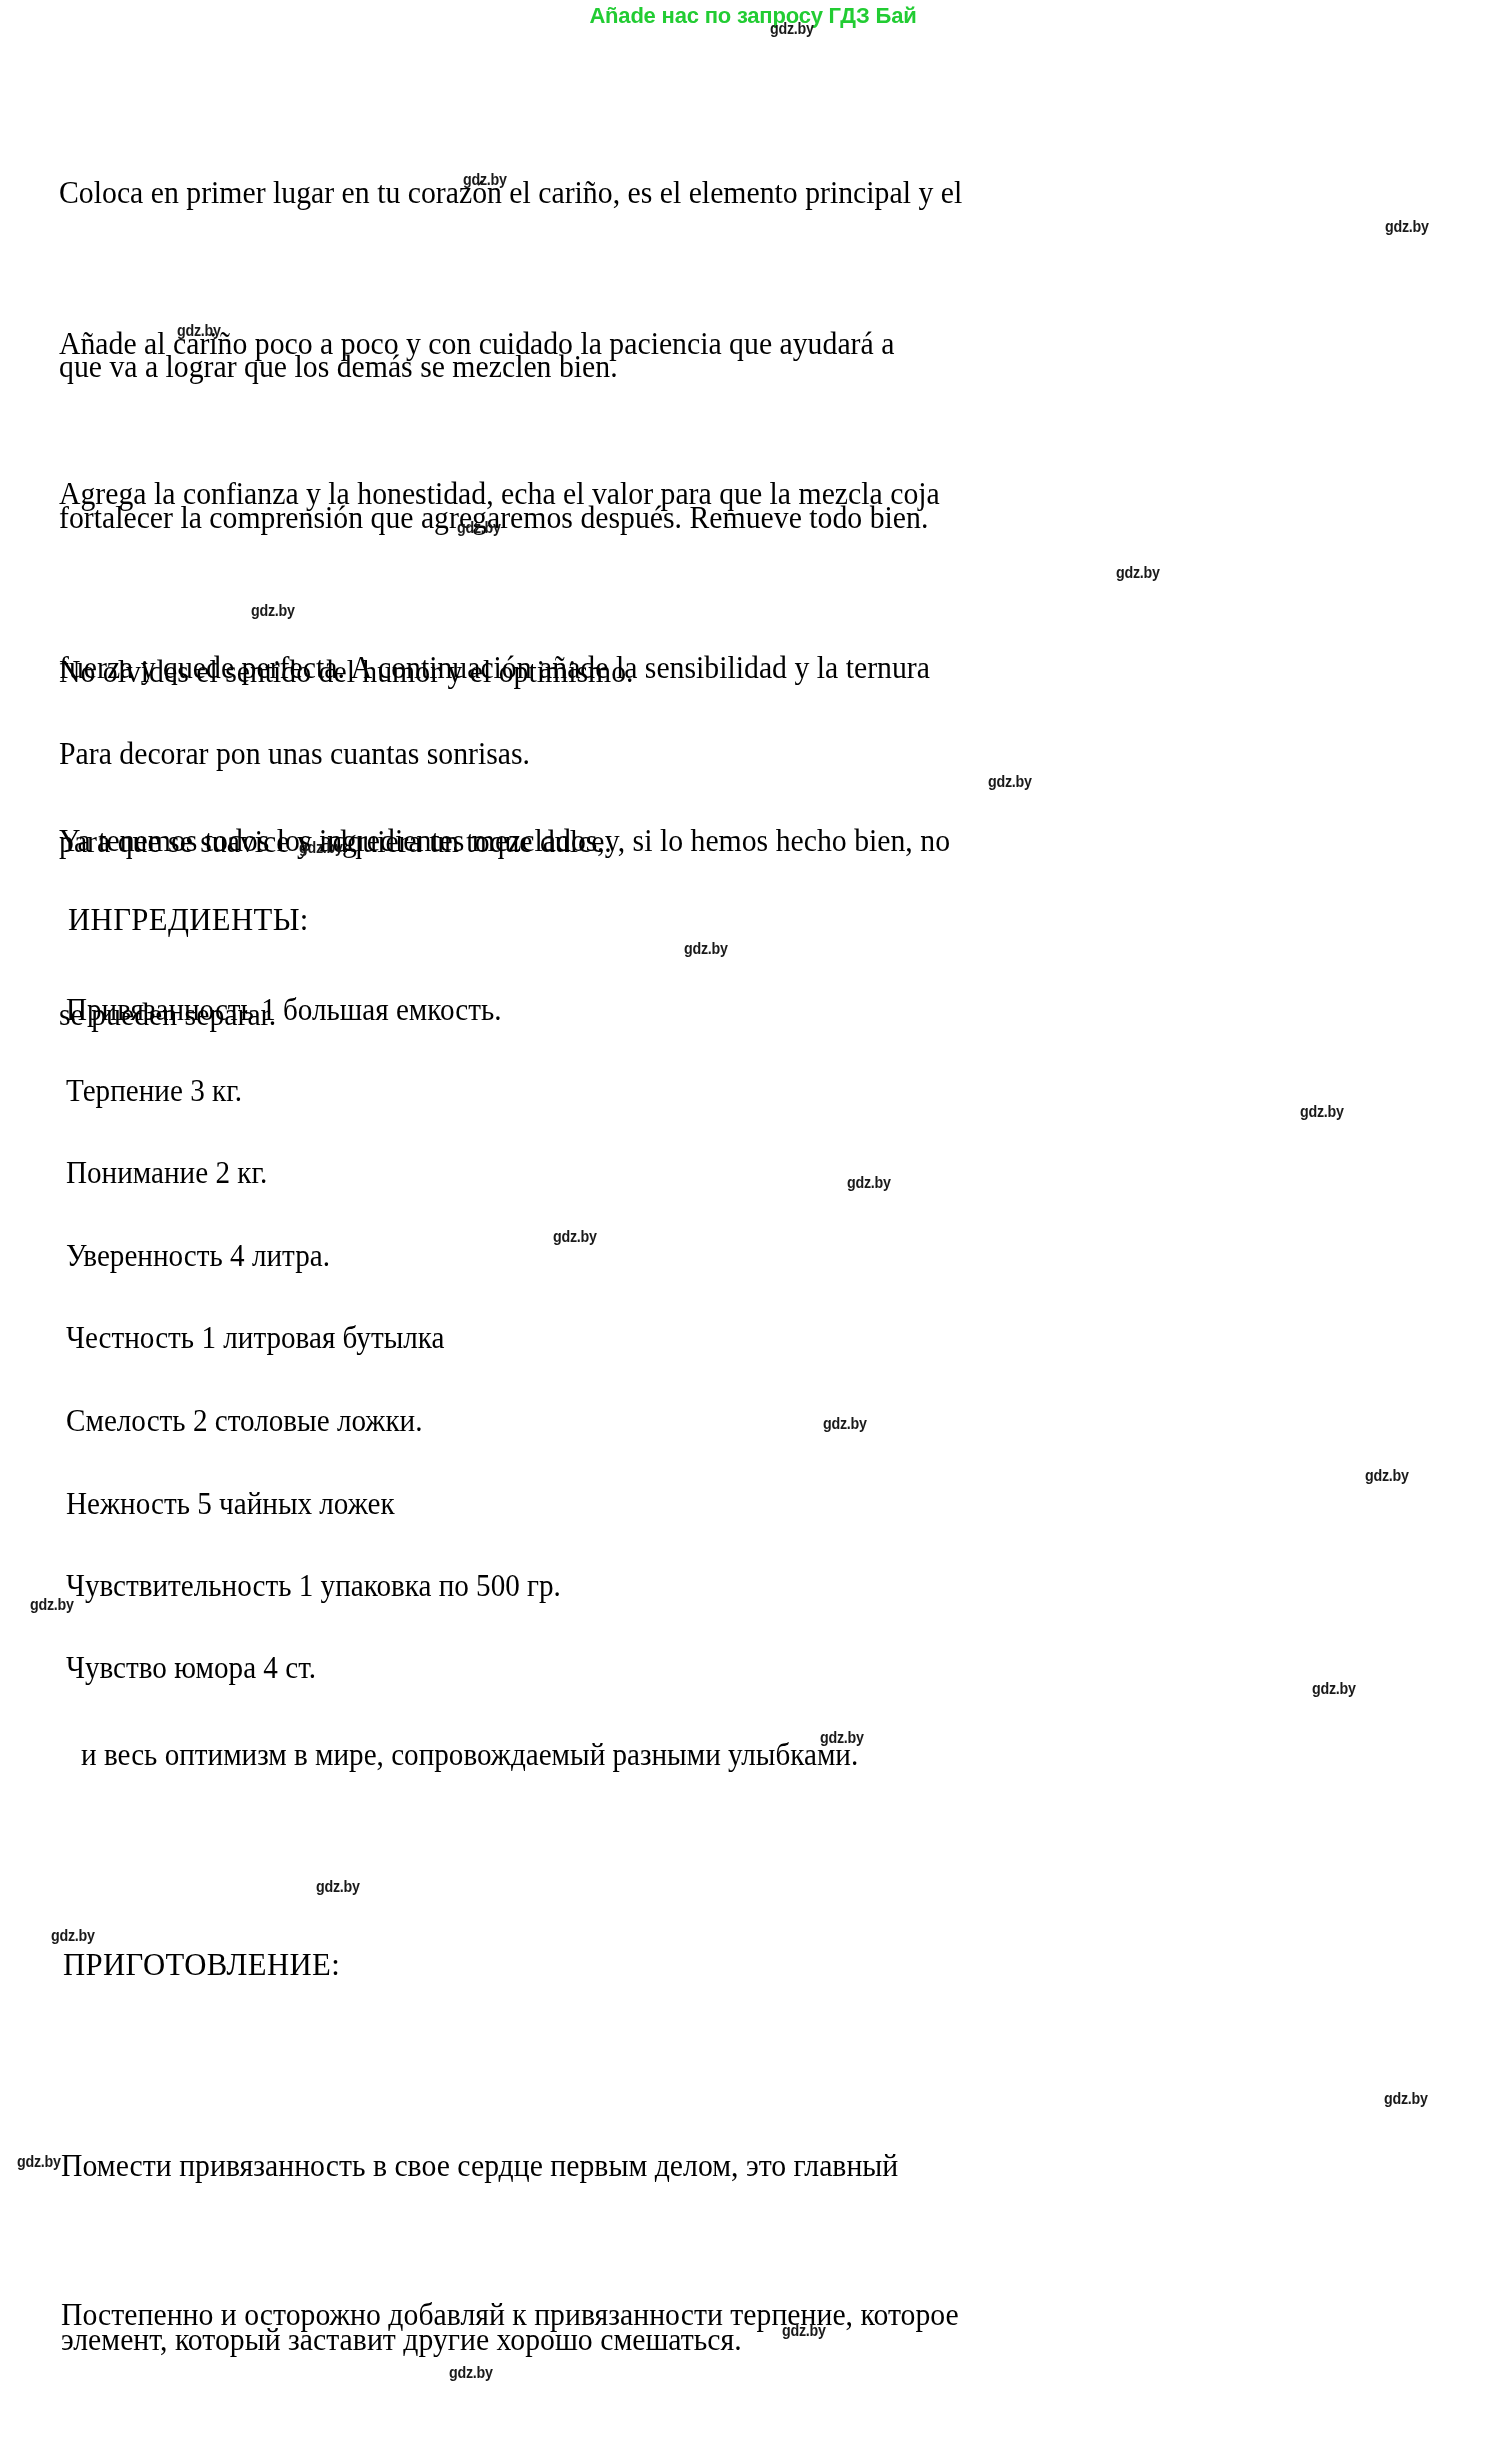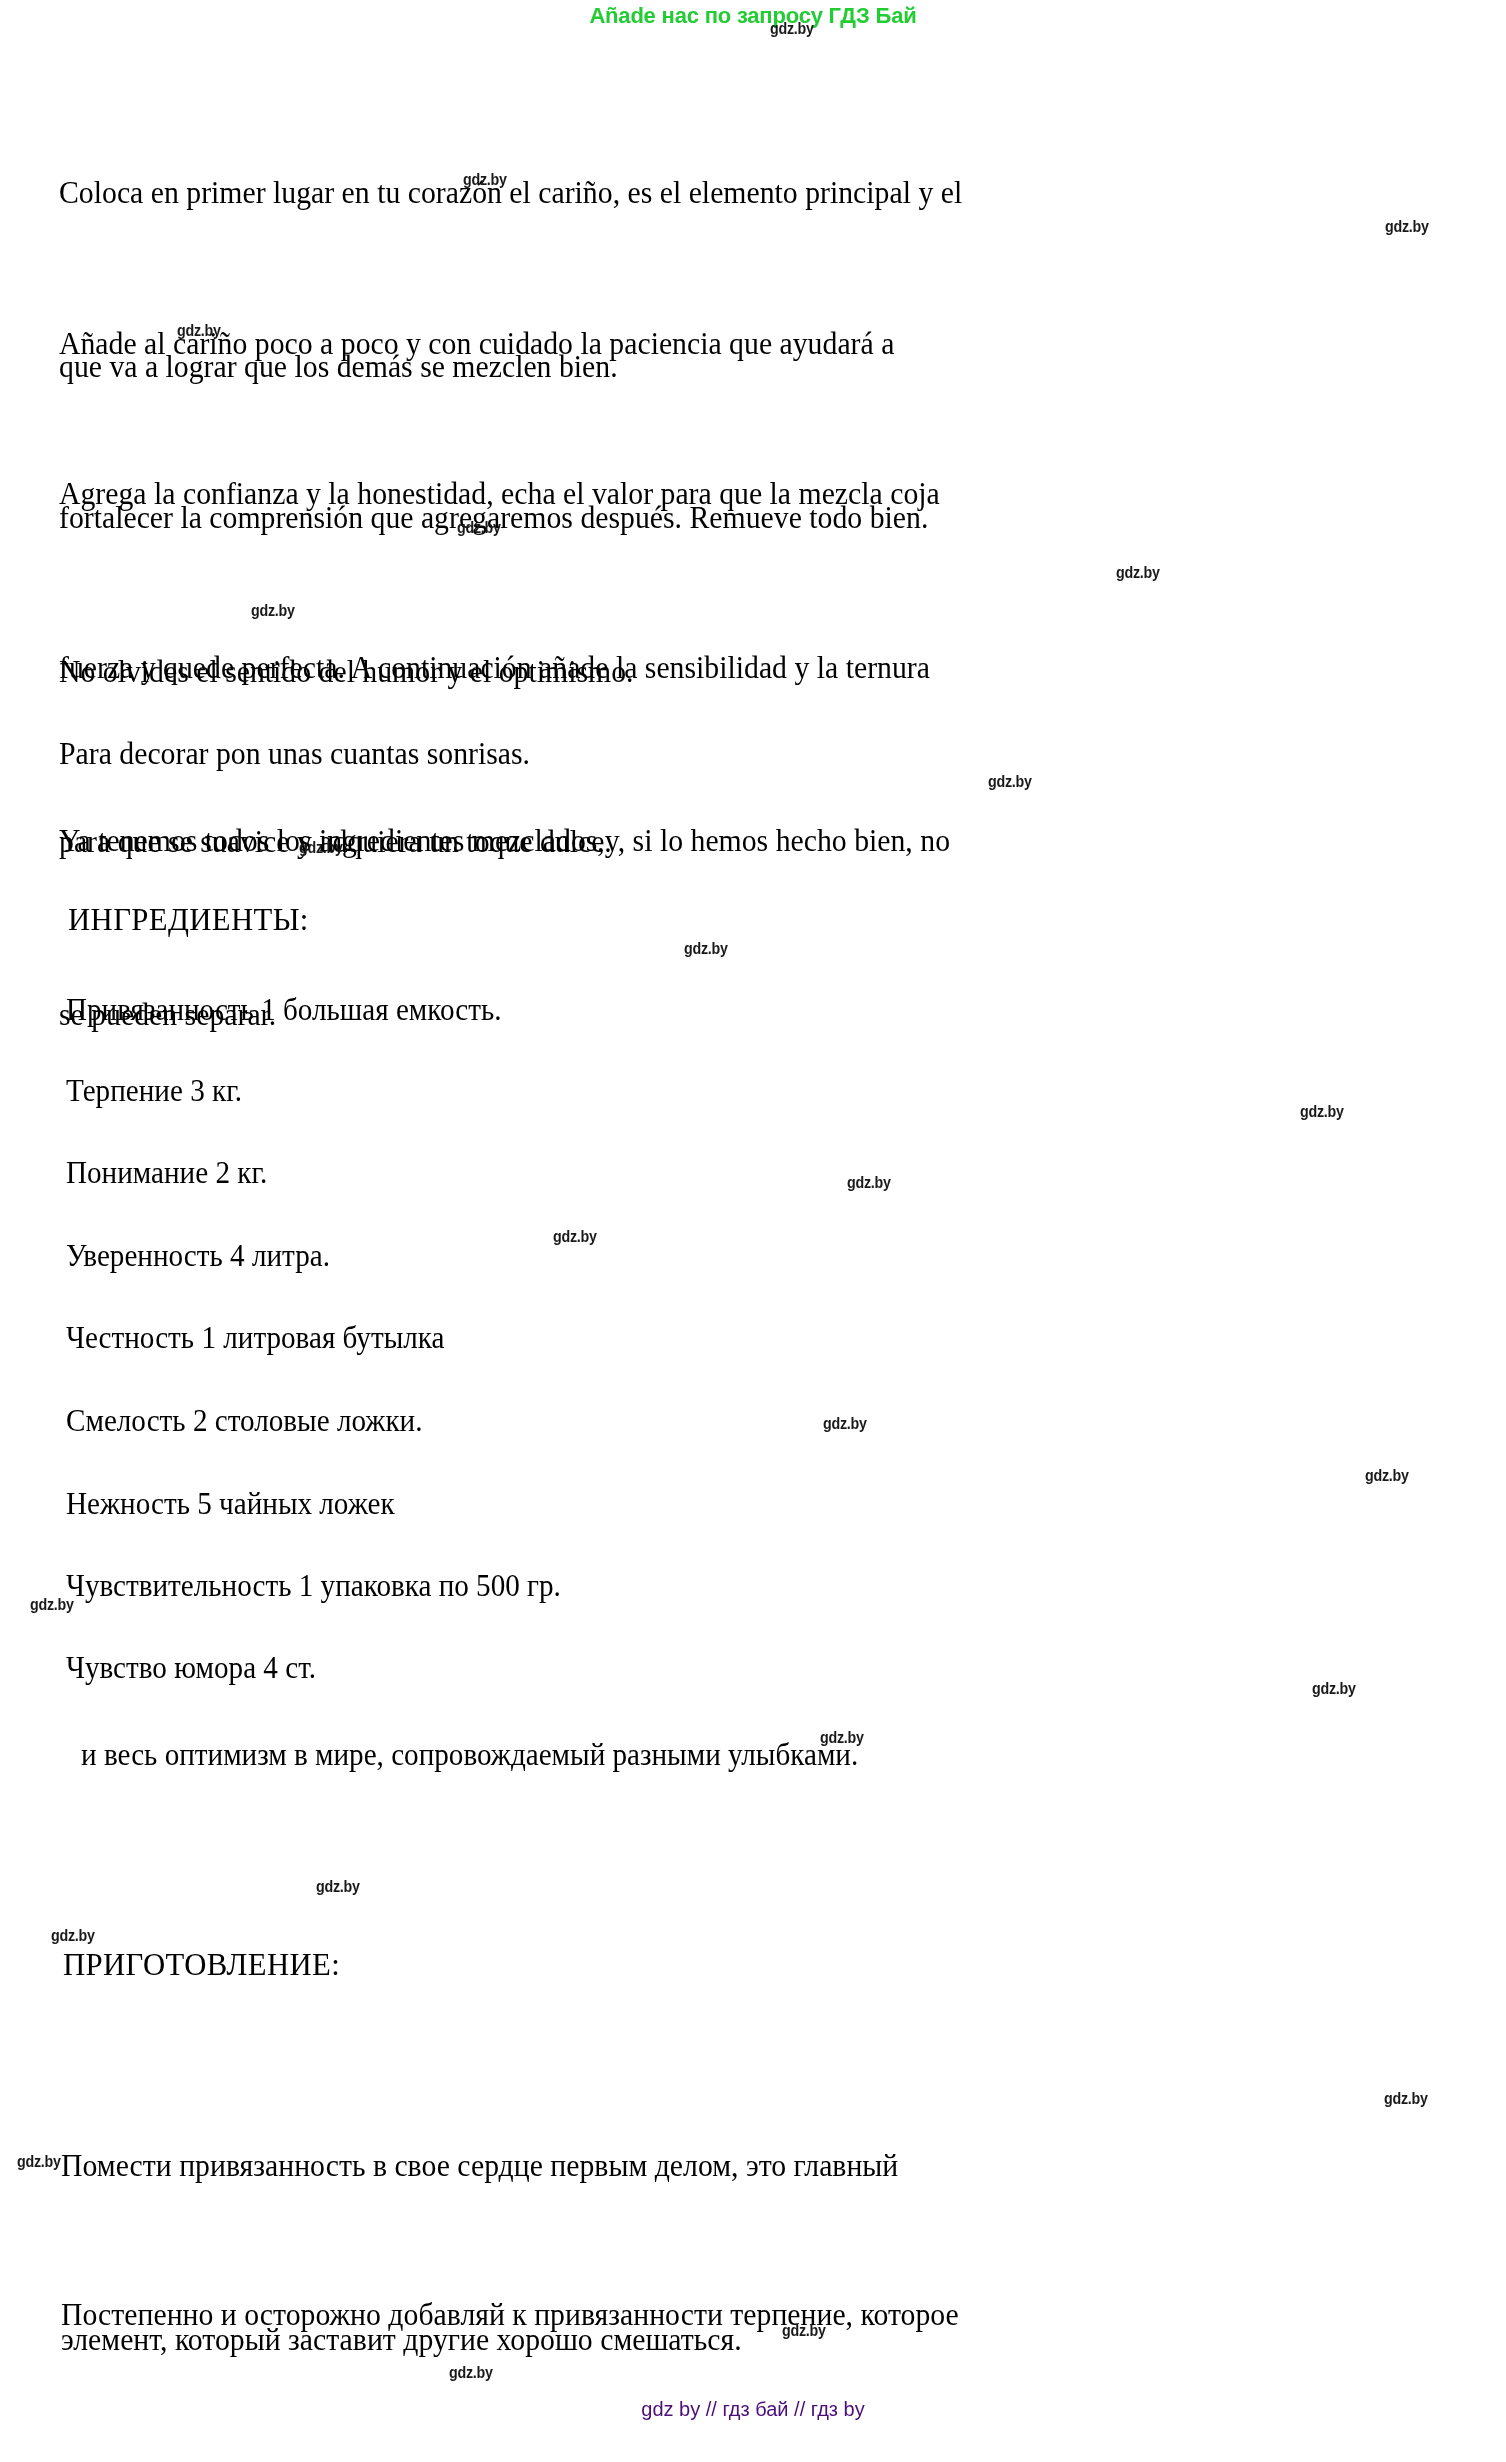--- a/index.html
+++ b/index.html
@@ -186,16 +186,15 @@
       <div class="wm" style="left: 1312px; top: 1679px;">gdz.by</div>
       <div class="wm" style="left: 820px; top: 1728px;">gdz.by</div>
       <div class="wm" style="left: 316px; top: 1877px;">gdz.by</div>
       <div class="wm" style="left: 51px; top: 1926px;">gdz.by</div>
       <div class="wm" style="left: 1384px; top: 2089px;">gdz.by</div>
       <div class="wm" style="left: 17.4px; top: 2152px;">gdz.by</div>
       <div class="wm" style="left: 782px; top: 2321px;">gdz.by</div>
       <div class="wm" style="left: 449px; top: 2363px;">gdz.by</div>
     </div>
 
-  <div class="footer-links" style="top: 2398px; color: rgb(75, 15, 122);">gdz by  //  гдз бай  //  гдз by</div>
 
 </div>
 
 
 </body></html>

